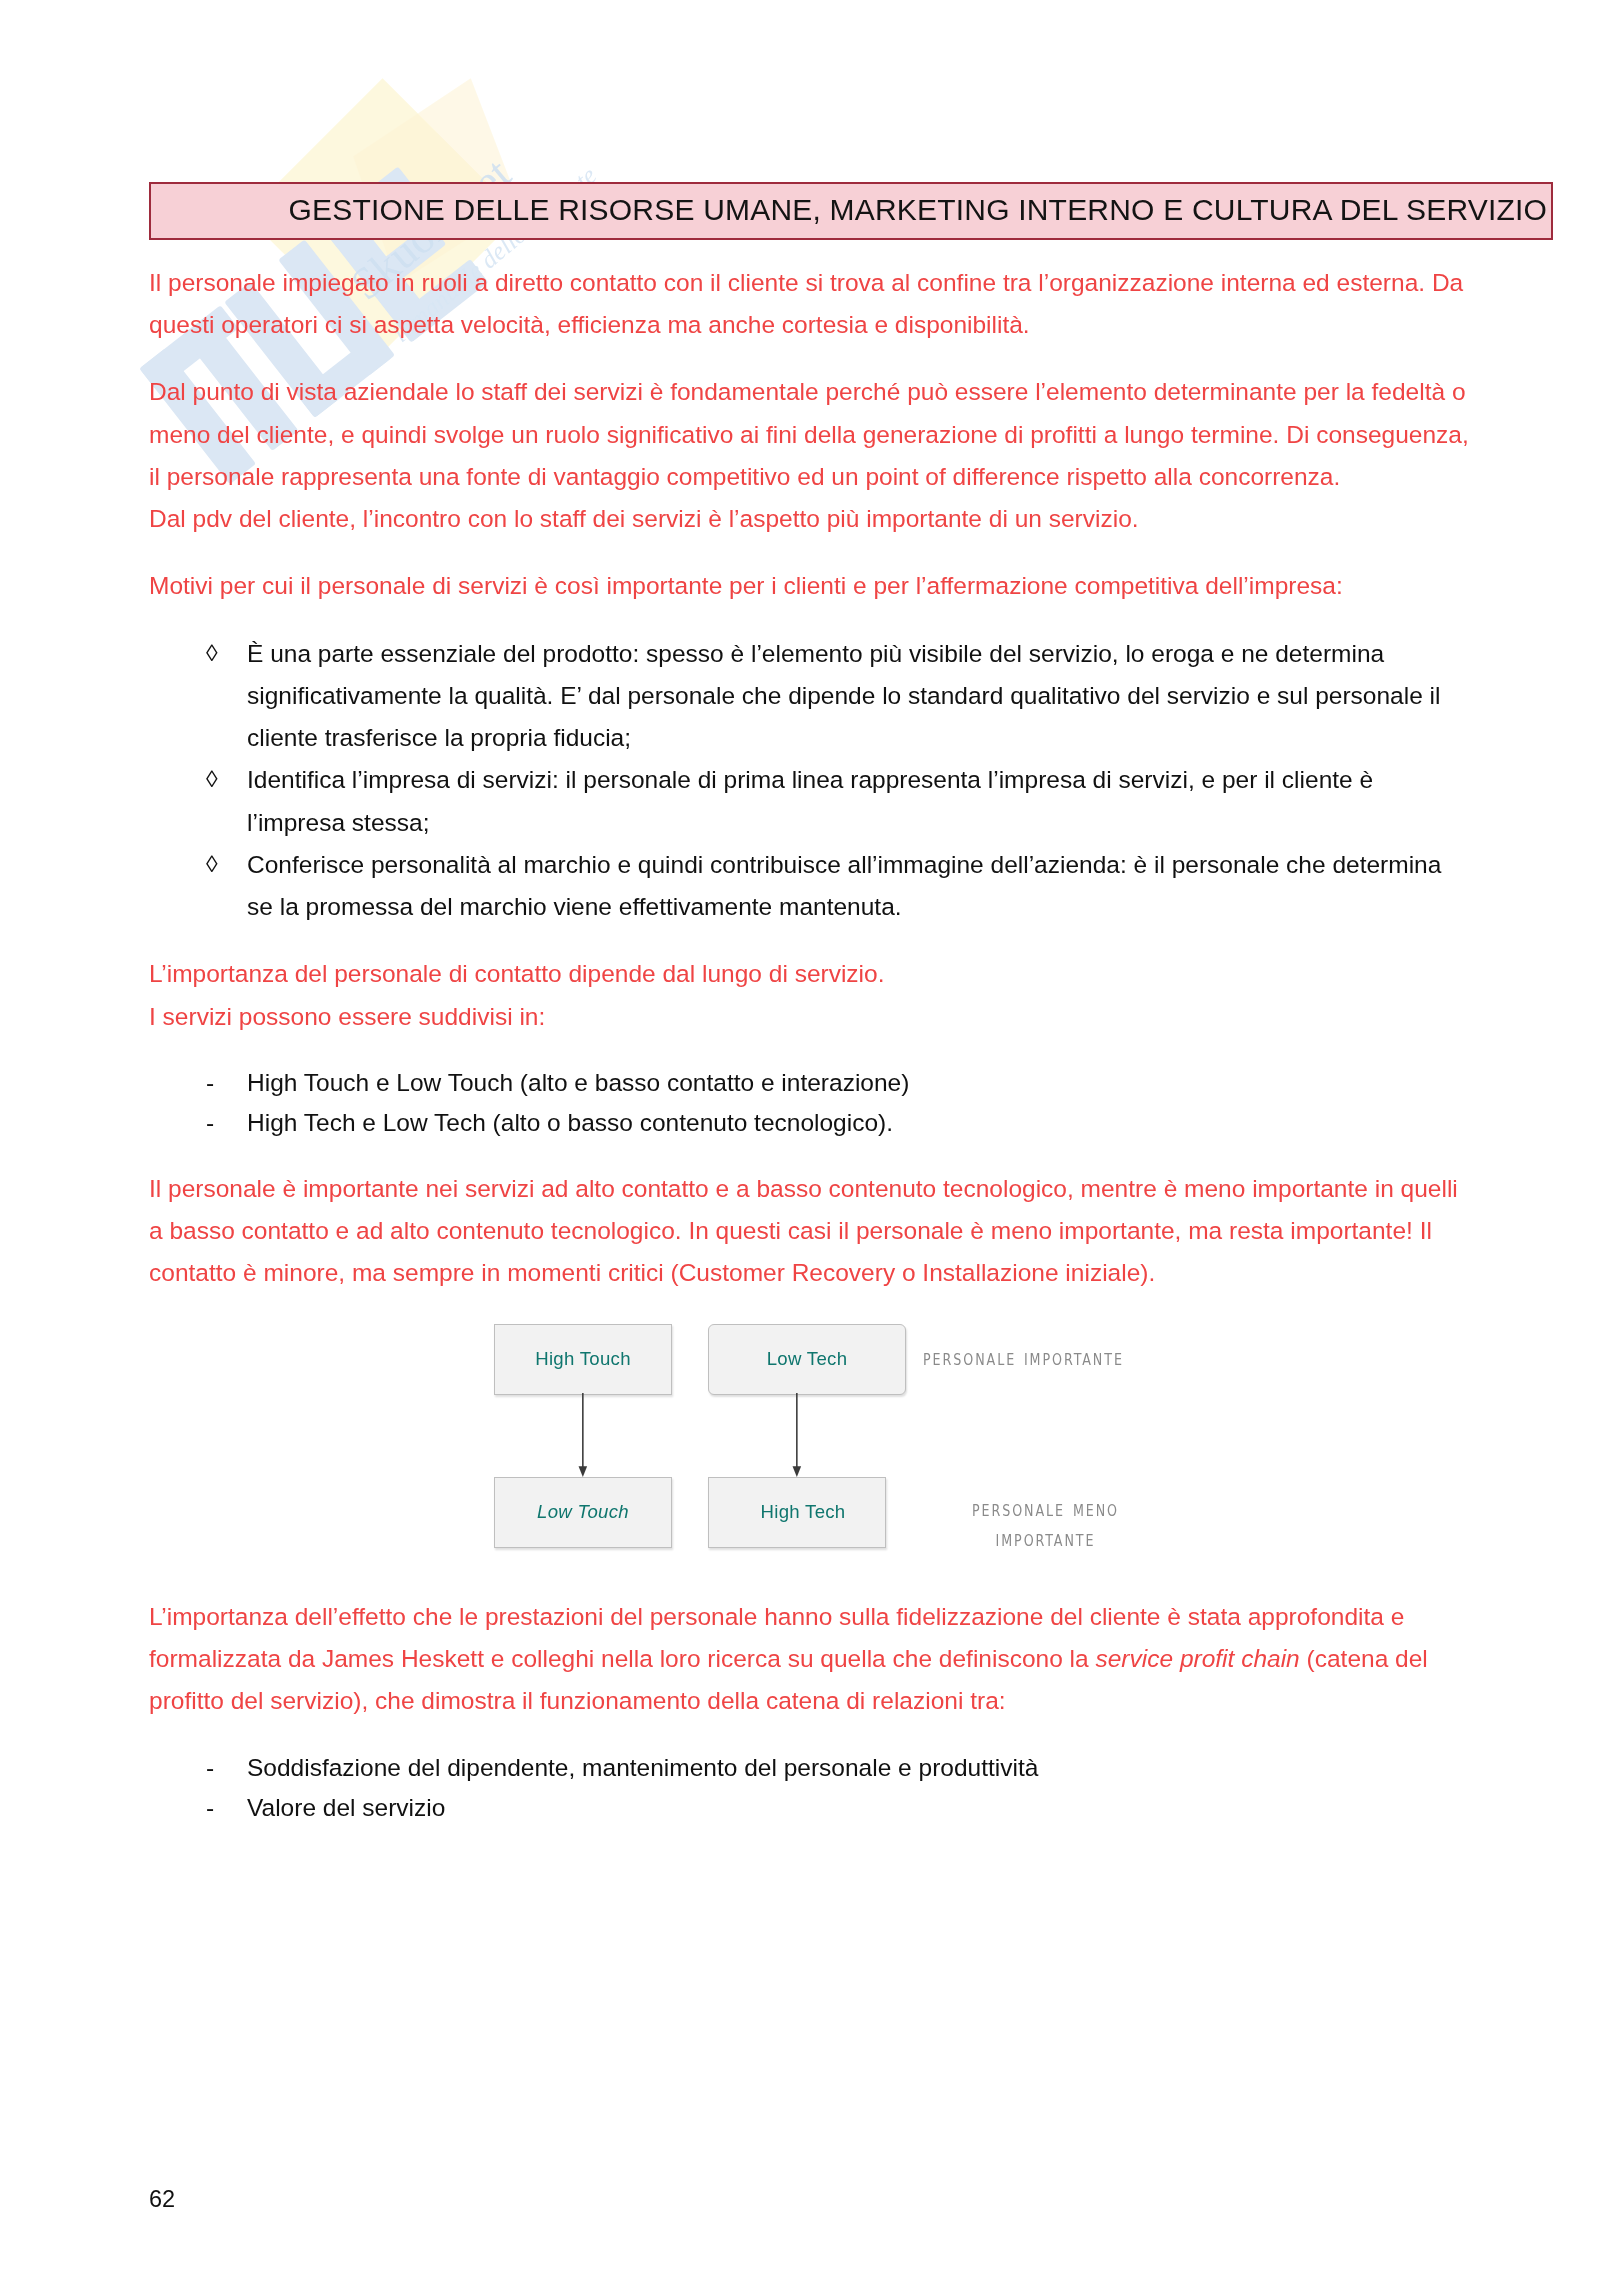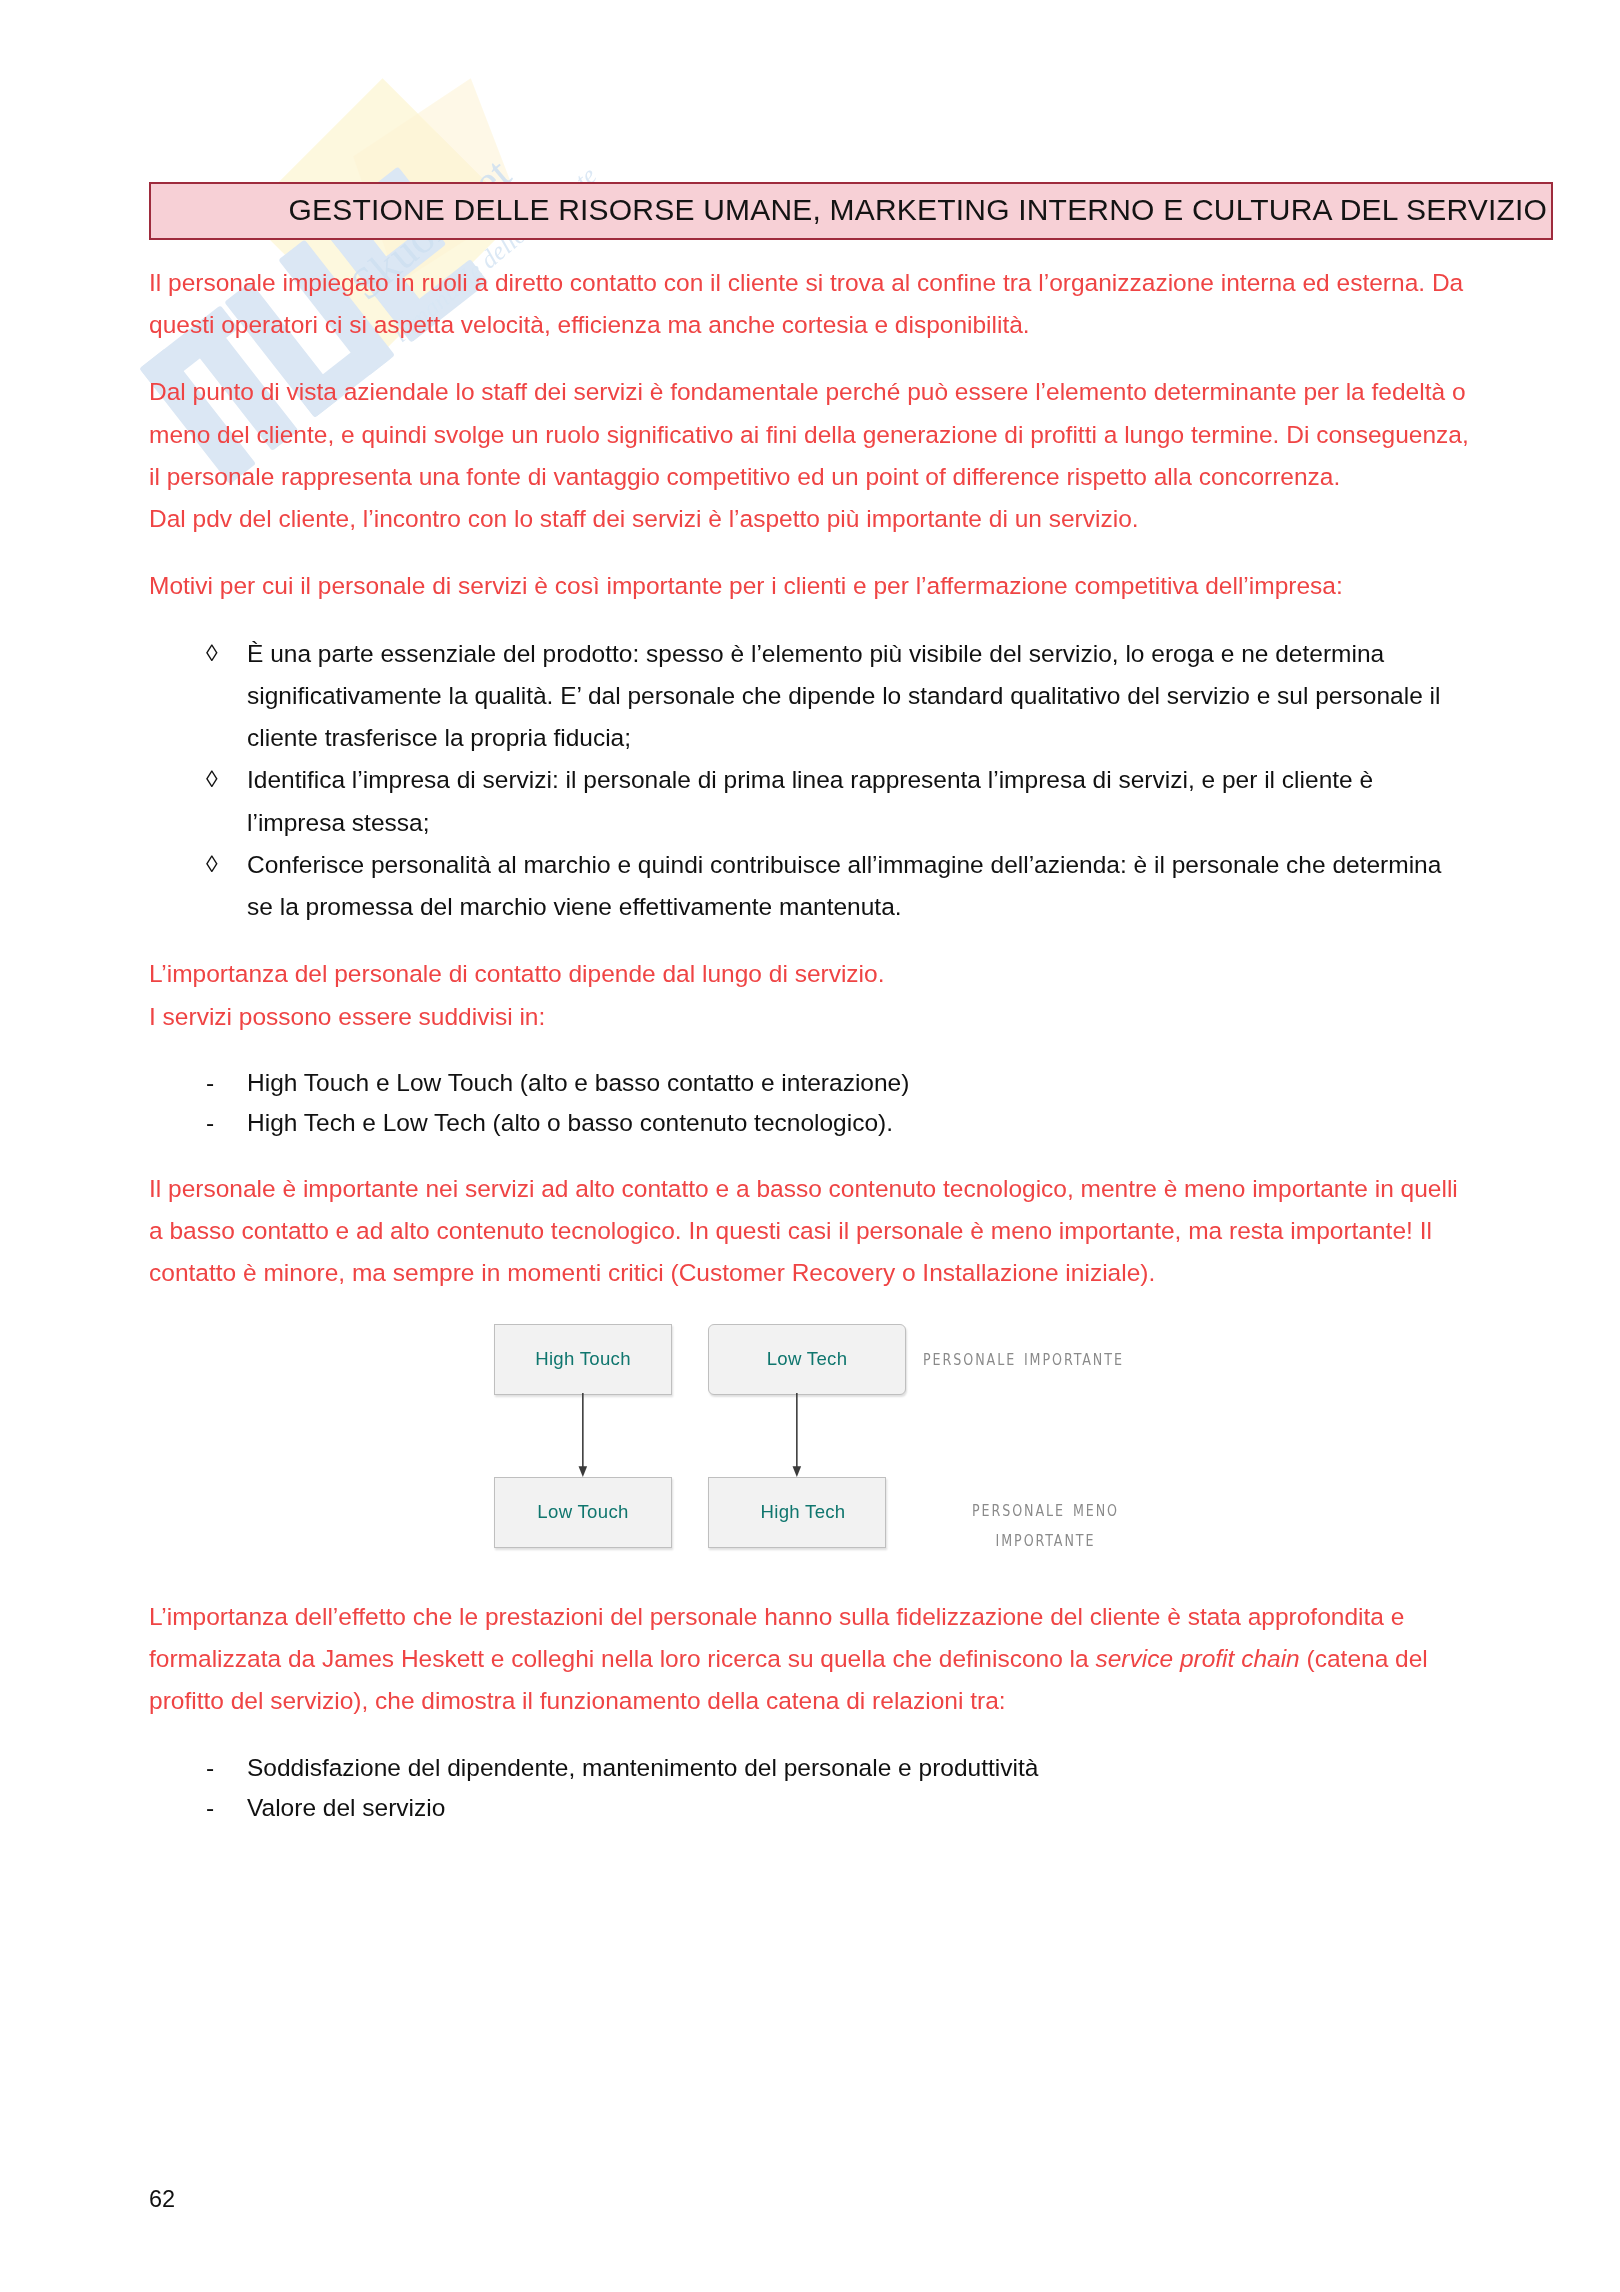--- a/index.html
+++ b/index.html
@@ -128,21 +128,21 @@
     box-shadow: 1px 2px 2px rgba(0,0,0,0.13);
     display: flex;
     align-items: center;
     justify-content: center;
     font-size: 18.6px;
     color: #0f766e;
     letter-spacing: 0.3px;
   }
   .dg-box.b1 { left: 345px; top: 3.9px;   width: 178px; height: 71px; }
   .dg-box.b2 { left: 559px; top: 3.9px;   width: 198px; height: 71px; border-radius: 6px; }
-  .dg-box.b3 { left: 345px; top: 157px; width: 178px; height: 71px; }
+  .dg-box.b3 { left: 345px; top: 157px; width: 178px; height: 71px; font-style: italic; }
   .dg-box.b4 { left: 559px; top: 157px; width: 178px; height: 71px; padding-left: 12px; }
 
   .dg-arrow {
     position: absolute;
     width: 15.7px;
     height: 86px;
   }
   .dg-arrow.a1 { left: 426px; top: 73px; }
   .dg-arrow.a2 { left: 640px; top: 73px; }
 

